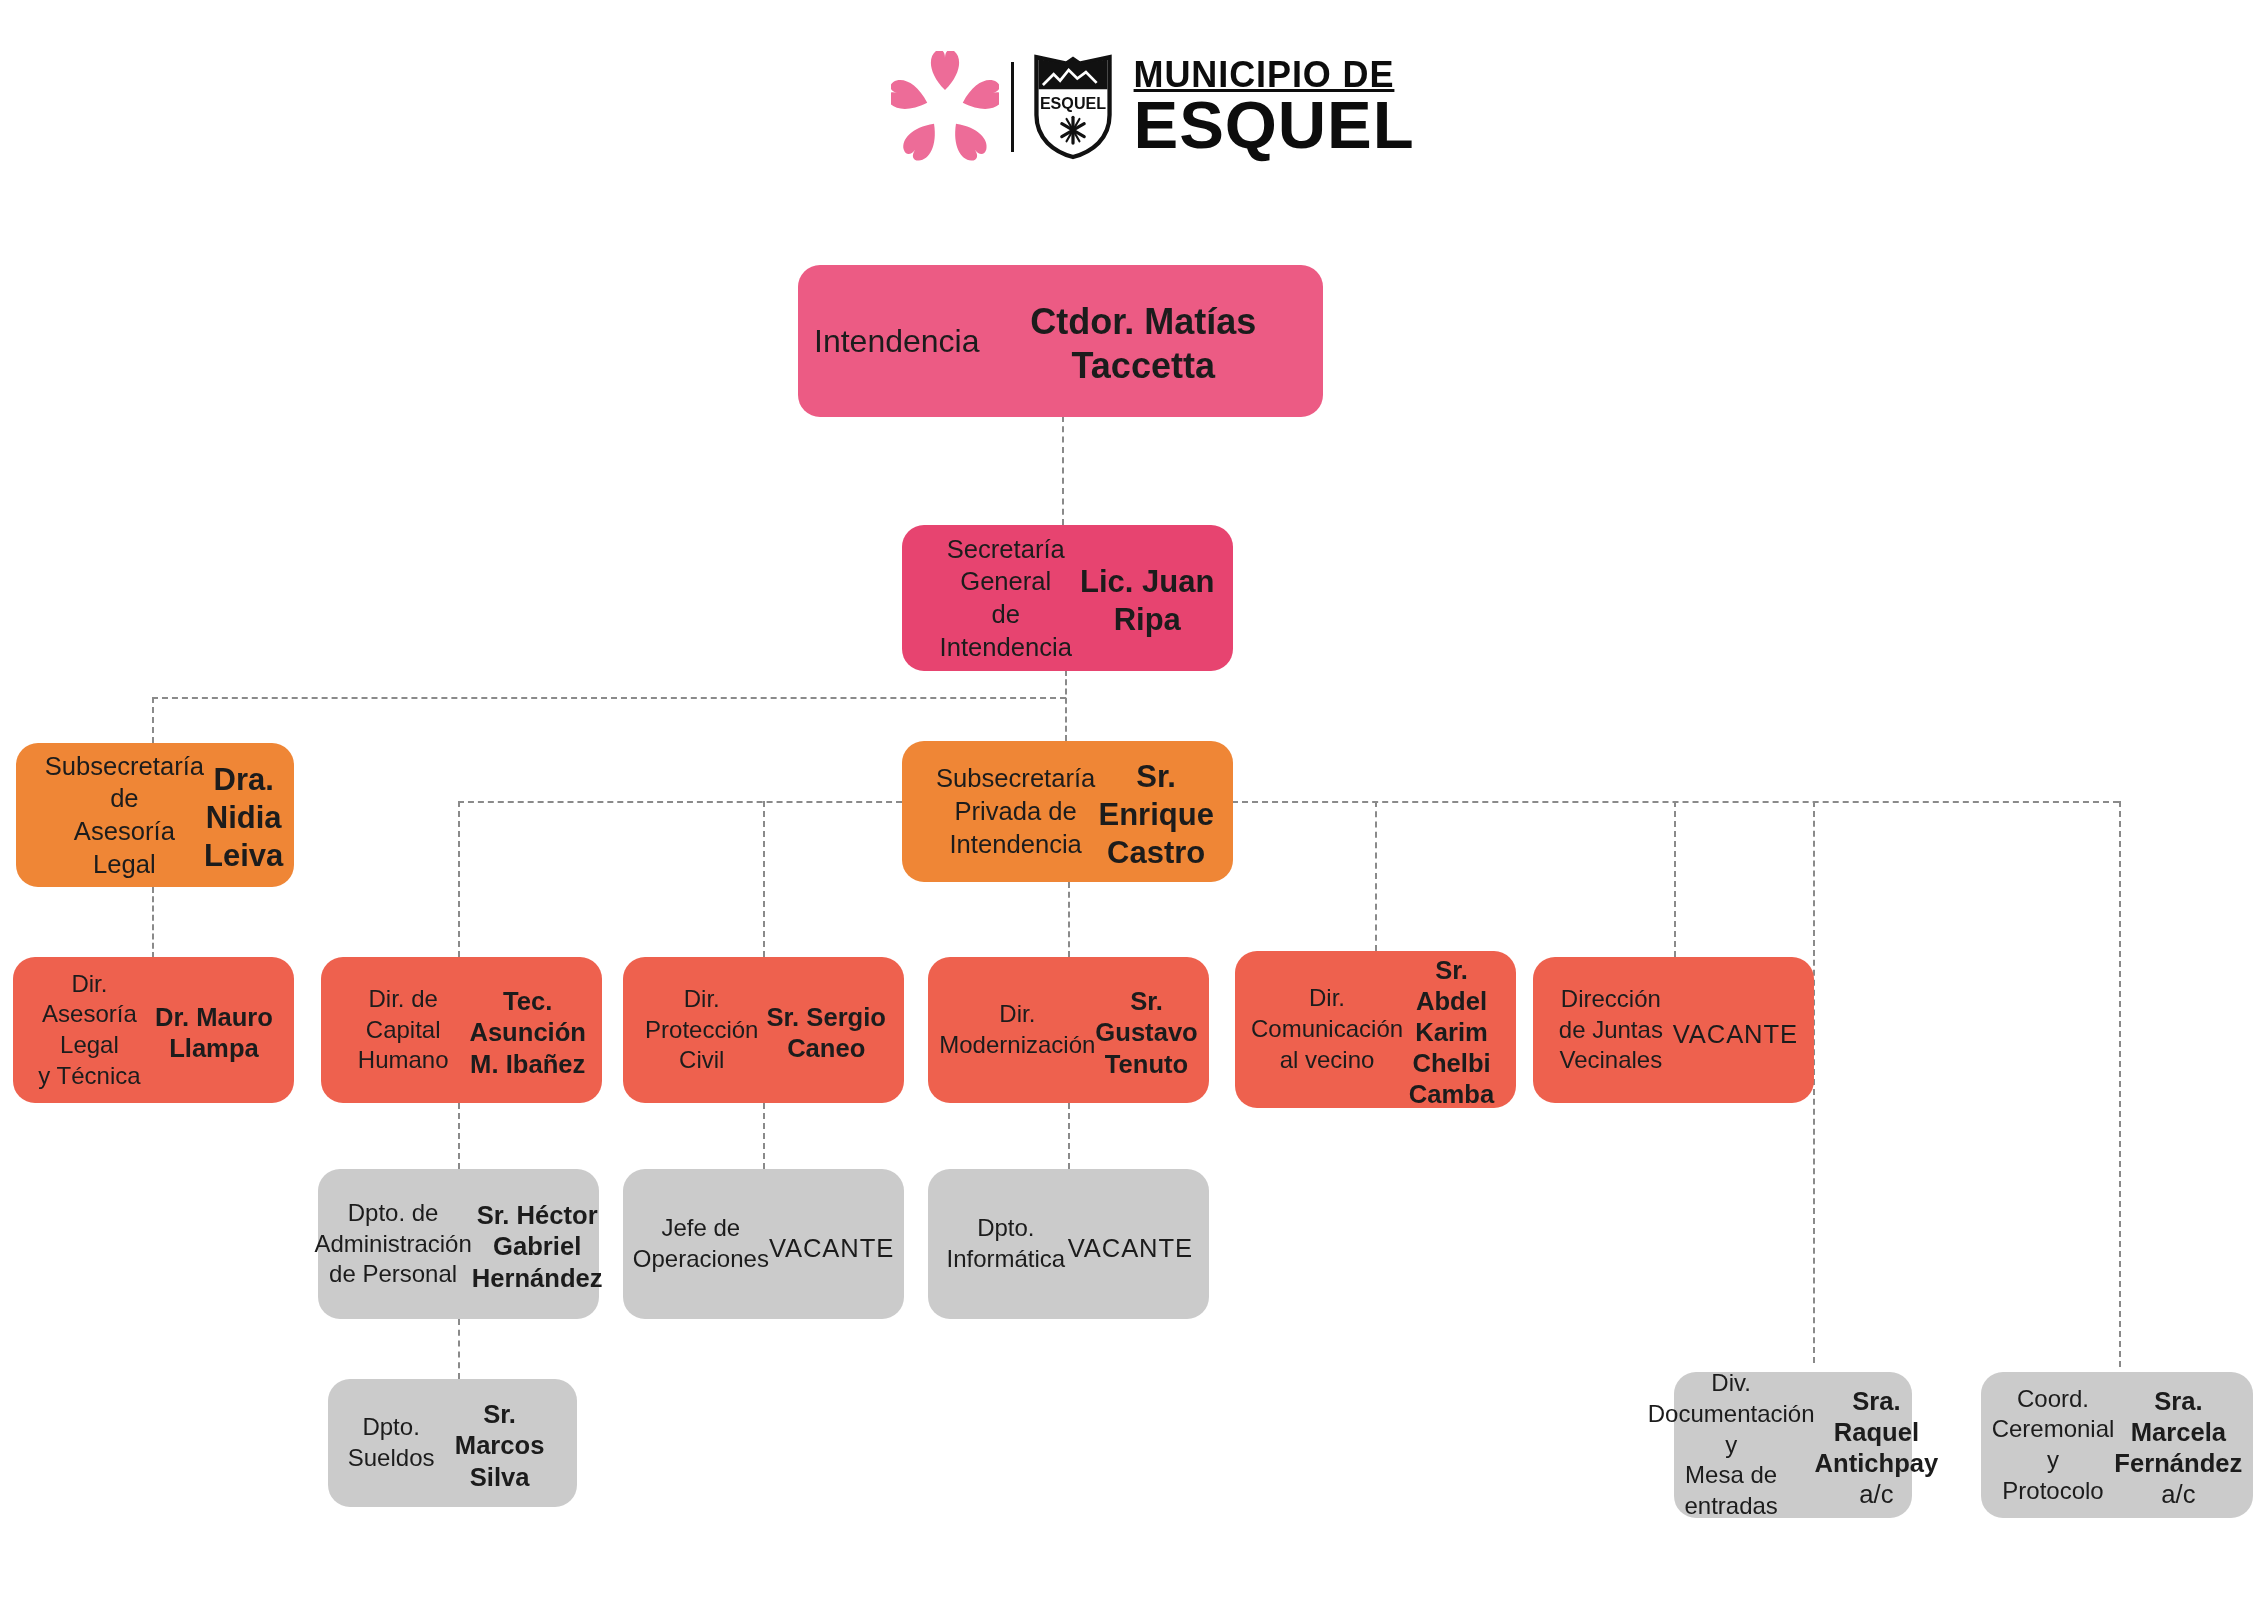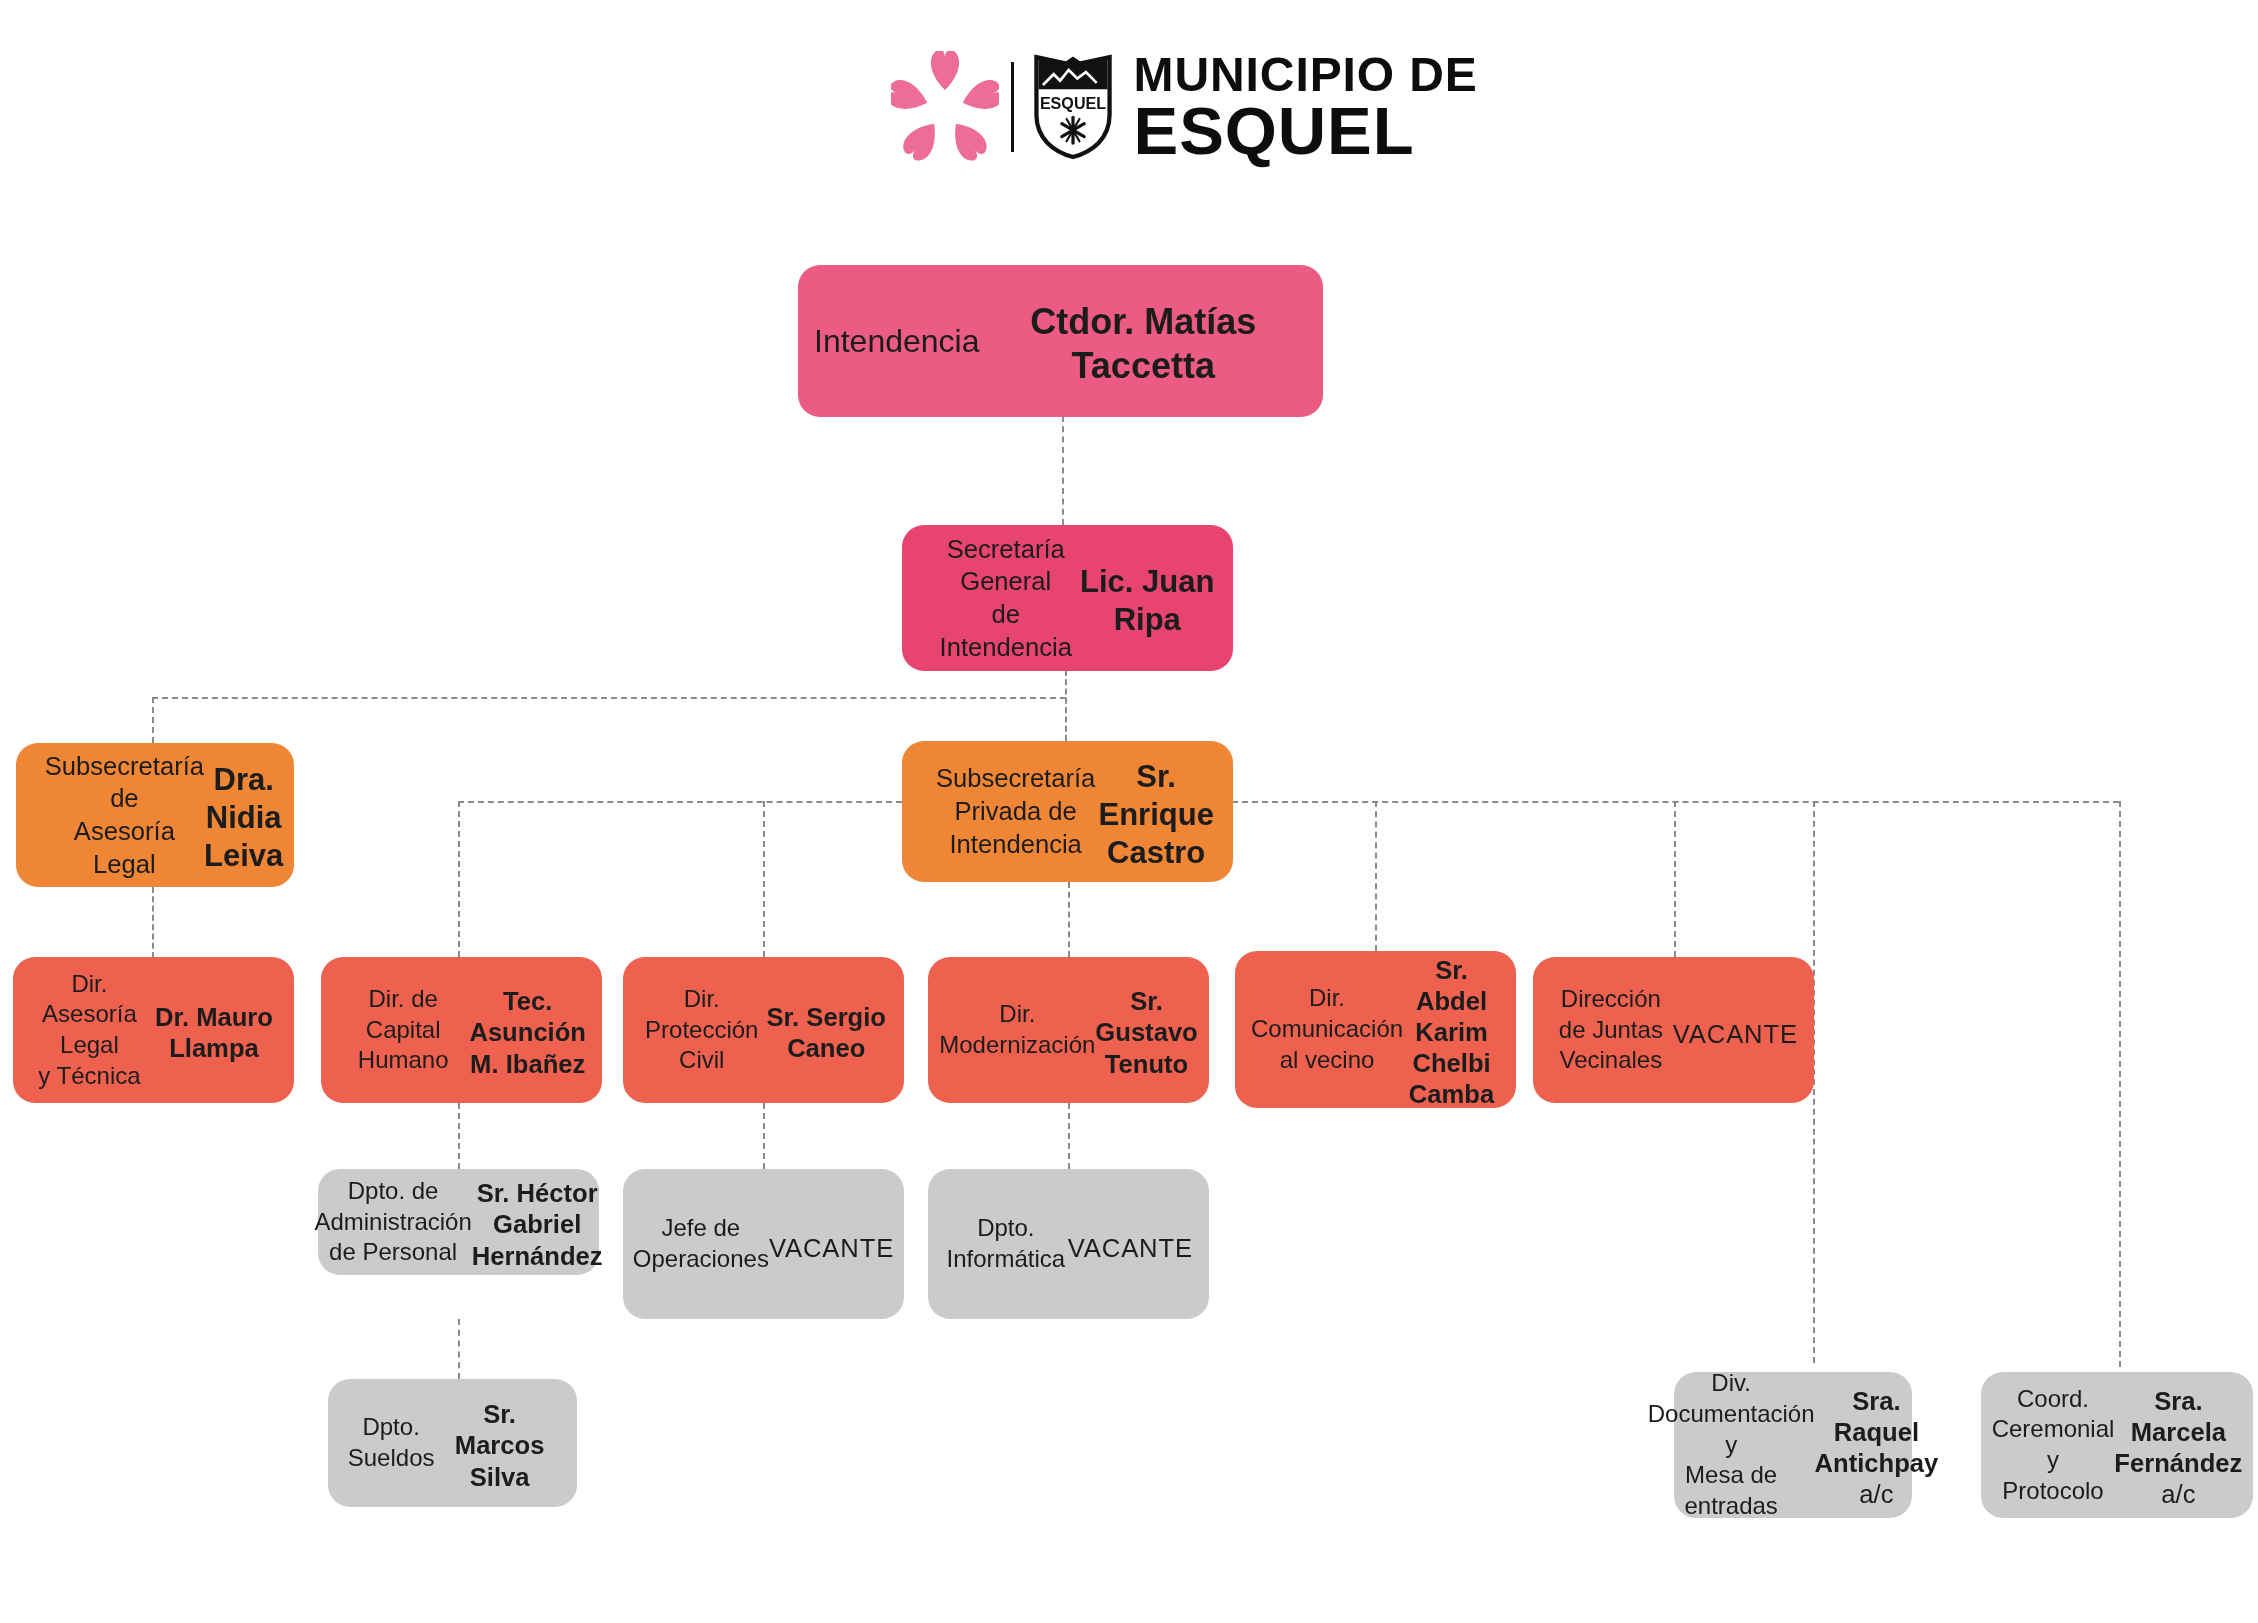--- a/index.html
+++ b/index.html
@@ -3,21 +3,21 @@
 <meta charset="utf-8">
 <style>
   html,body{margin:0;padding:0;background:#ffffff;}
   body{width:2258px;height:1623px;font-family:"Liberation Sans",sans-serif;color:#1c1c1c;}
   #canvas{position:relative;width:2258px;height:1623px;background:#ffffff;overflow:hidden;}
 
   
   .logo{position:absolute;left:891px;top:51px;display:flex;align-items:center;}
   .logo .divider{width:2.6px;height:90px;background:#111;margin:0 16px 0 12.4px;}
   .brand{display:flex;flex-direction:column;justify-content:center;margin-left:17.6px;}
-  .brand .line1{font-size:48px;font-weight:700;letter-spacing:0.9px;line-height:1.0;color:#0d0d0d;}
+  .brand .line1{font-size:36px;font-weight:700;letter-spacing:0.9px;line-height:1.0;color:#0d0d0d;text-decoration:underline;}
   .brand .line2{font-size:67px;font-weight:900;letter-spacing:0.9px;line-height:0.95;color:#0d0d0d;}
 
   
   .node{position:absolute;border-radius:22px;display:flex;flex-direction:row;
         align-items:center;justify-content:center;text-align:center;padding:8.8px 16px;
         box-sizing:border-box;}
   .node .title{white-space:pre-line;font-weight:400;line-height:1.28;}
   .node .name{white-space:pre-line;font-weight:700;line-height:1.22;margin-top:6.2px;text-align:center;}
   .node .name.vacant{font-weight:400;letter-spacing:0.9px;margin-top:8.8px;}
   .suffix{font-weight:400;}
@@ -144,21 +144,21 @@
     <div class="name">Sr. Abdel Karim
 Chelbi Camba</div>
   </div>
 
   <div class="node small red" style="left:1533px;top:957px;width:281px;height:146px">
     <div class="title">Dirección de Juntas
 Vecinales</div>
     <div class="name vacant">VACANTE</div>
   </div>
 
-  <div class="node small gray" style="left:318px;top:1169px;width:281px;height:106px">
+  <div class="node small gray" style="left:318px;top:1169px;width:281px;height:150px">
     <div class="title">Dpto. de Administración
 de Personal</div>
     <div class="name">Sr. Héctor Gabriel
 Hernández</div>
   </div>
 
   <div class="node small gray" style="left:623px;top:1169px;width:281px;height:150px">
     <div class="title">Jefe de Operaciones</div>
     <div class="name vacant">VACANTE</div>
   </div>

